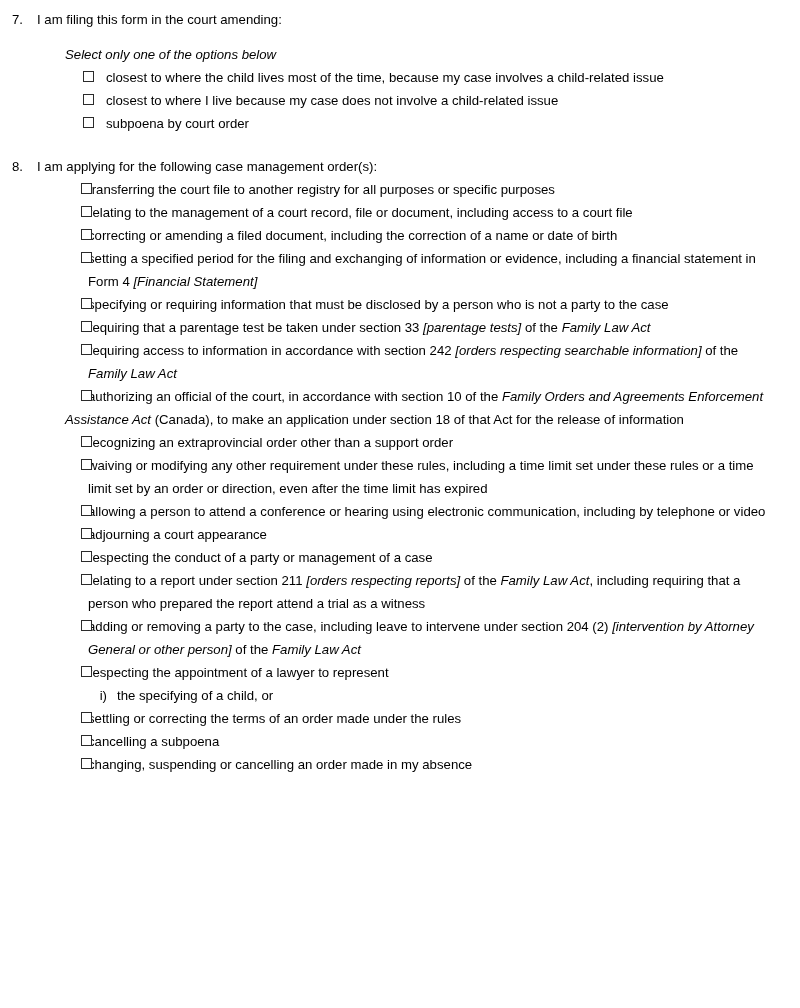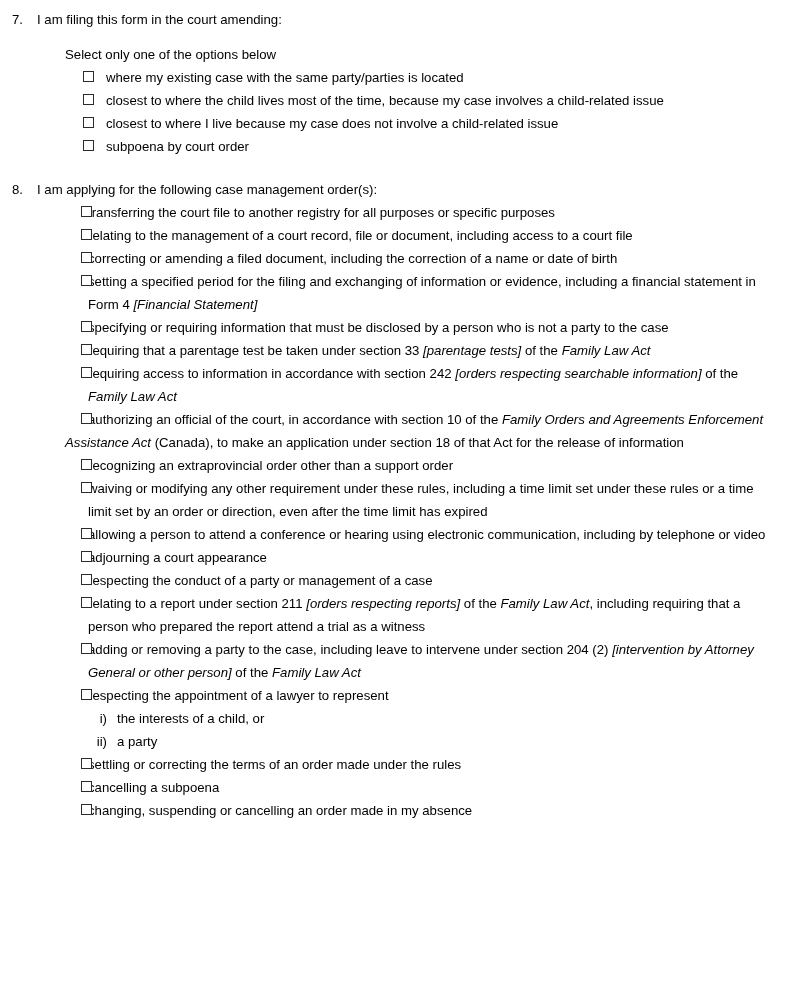--- a/index.html
+++ b/index.html
@@ -42,20 +42,21 @@
   }
 
   
   .gap-sm { height: 12px; }
   .gap-lg { height: 20px; }
 
   
   .instruction {
     margin: 0;
     padding-left: 53px;
+    font-style: italic;
   }
 
   
   .cb-list {
     margin: 0;
     padding: 0;
     list-style: none;
   }
   .cb-item {
     position: relative;
@@ -122,21 +123,20 @@
     <span class="q-text">I am filing this form in the court amending:</span>
   </div>
 
   <div class="gap-sm"></div>
 
   <p class="instruction">Select only one of the options below</p>
 
   <ul class="cb-list">
     <li class="cb-item wide">
       <span class="box"></span>
-      <span>where my existing case with the same party/parties is located</span>
     </li>
     <li class="cb-item wide">
       <span class="box"></span>
       <span>closest to where the child lives most of the time, because my case involves a child-related issue</span>
     </li>
     <li class="cb-item wide">
       <span class="box"></span>
       <span>closest to where I live because my case does not involve a child-related issue</span>
     </li>
     <li class="cb-item wide">
@@ -232,25 +232,21 @@
 
     <li class="cb-item std">
       <span class="box"></span>
       <span>respecting the appointment of a lawyer to represent</span>
     </li>
   </ul>
 
   <ul class="roman-list">
     <li class="roman-item">
       <span class="rn">i)</span>
-      <span>the interests of a child, or</span>
-    </li>
-    <li class="roman-item">
-      <span class="rn">ii)</span>
-      <span>a party</span>
+      <span>the specifying of a child, or</span>
     </li>
   </ul>
 
   <ul class="cb-list">
     <li class="cb-item std">
       <span class="box"></span>
       <span>settling or correcting the terms of an order made under the rules</span>
     </li>
     <li class="cb-item std">
       <span class="box"></span>

